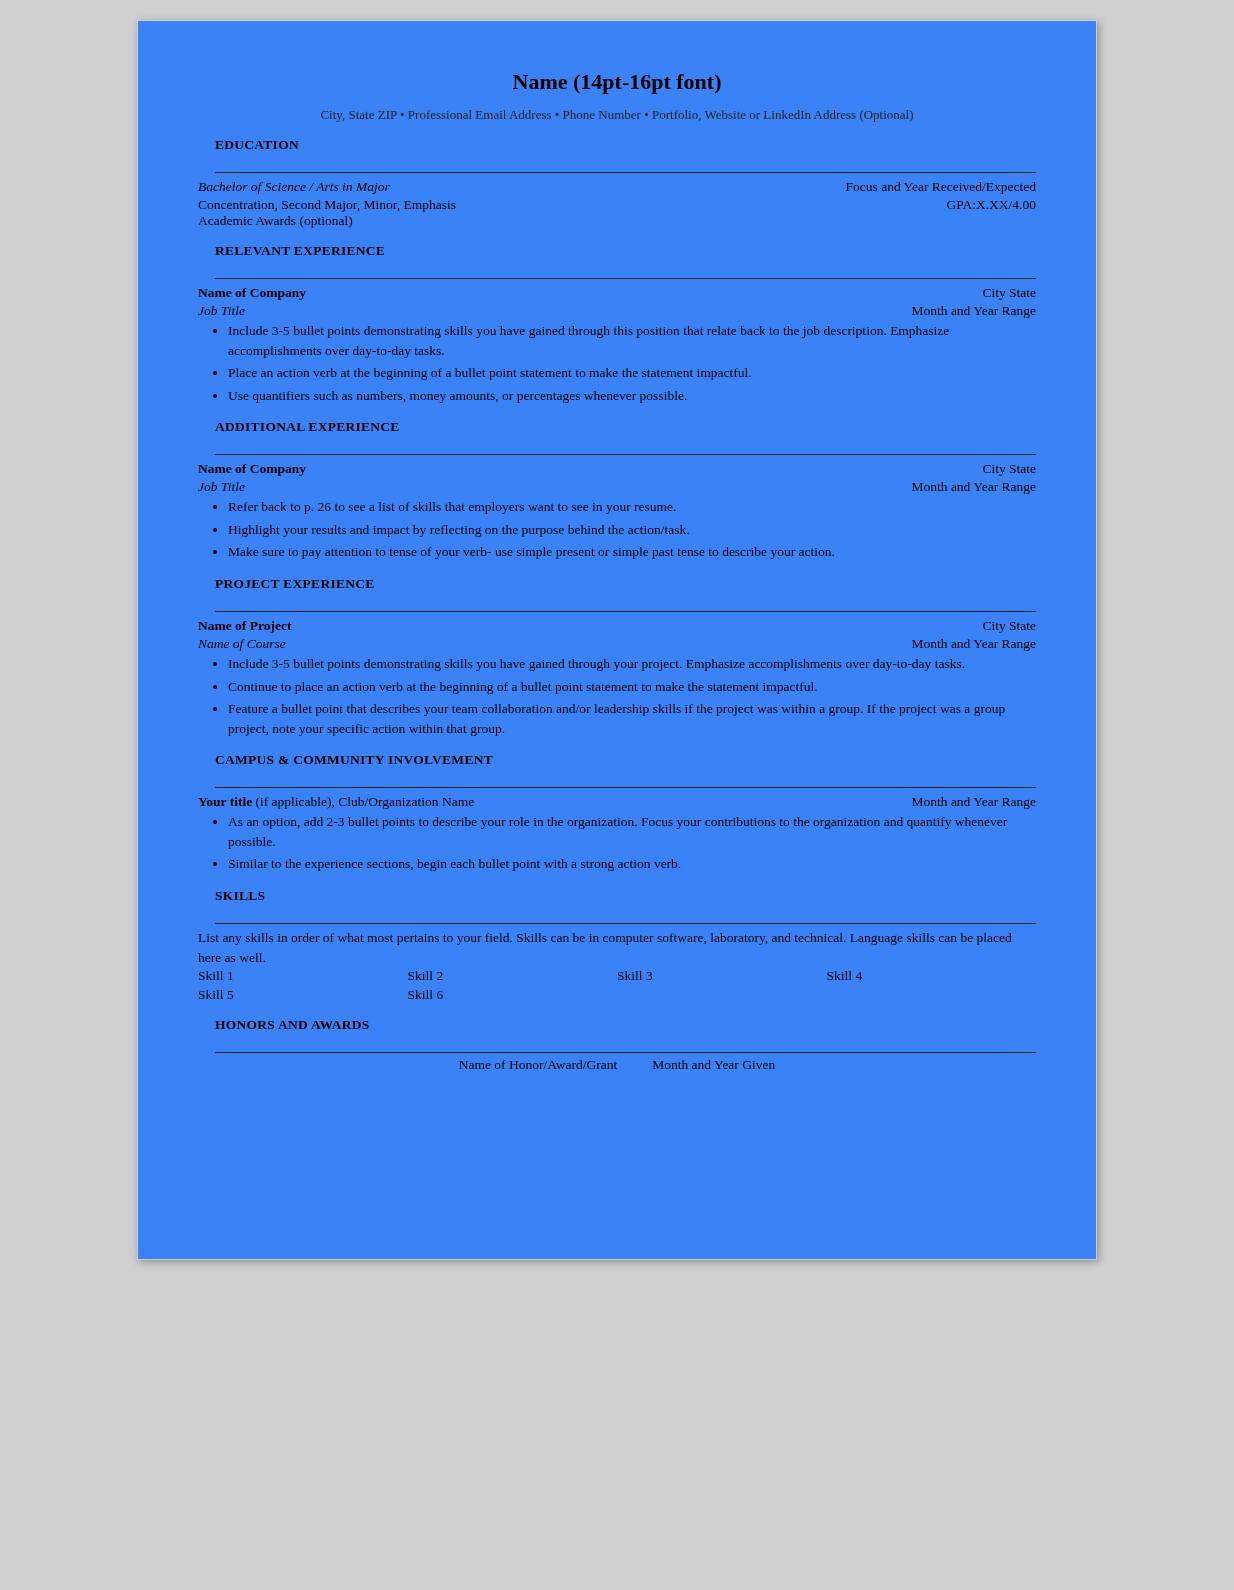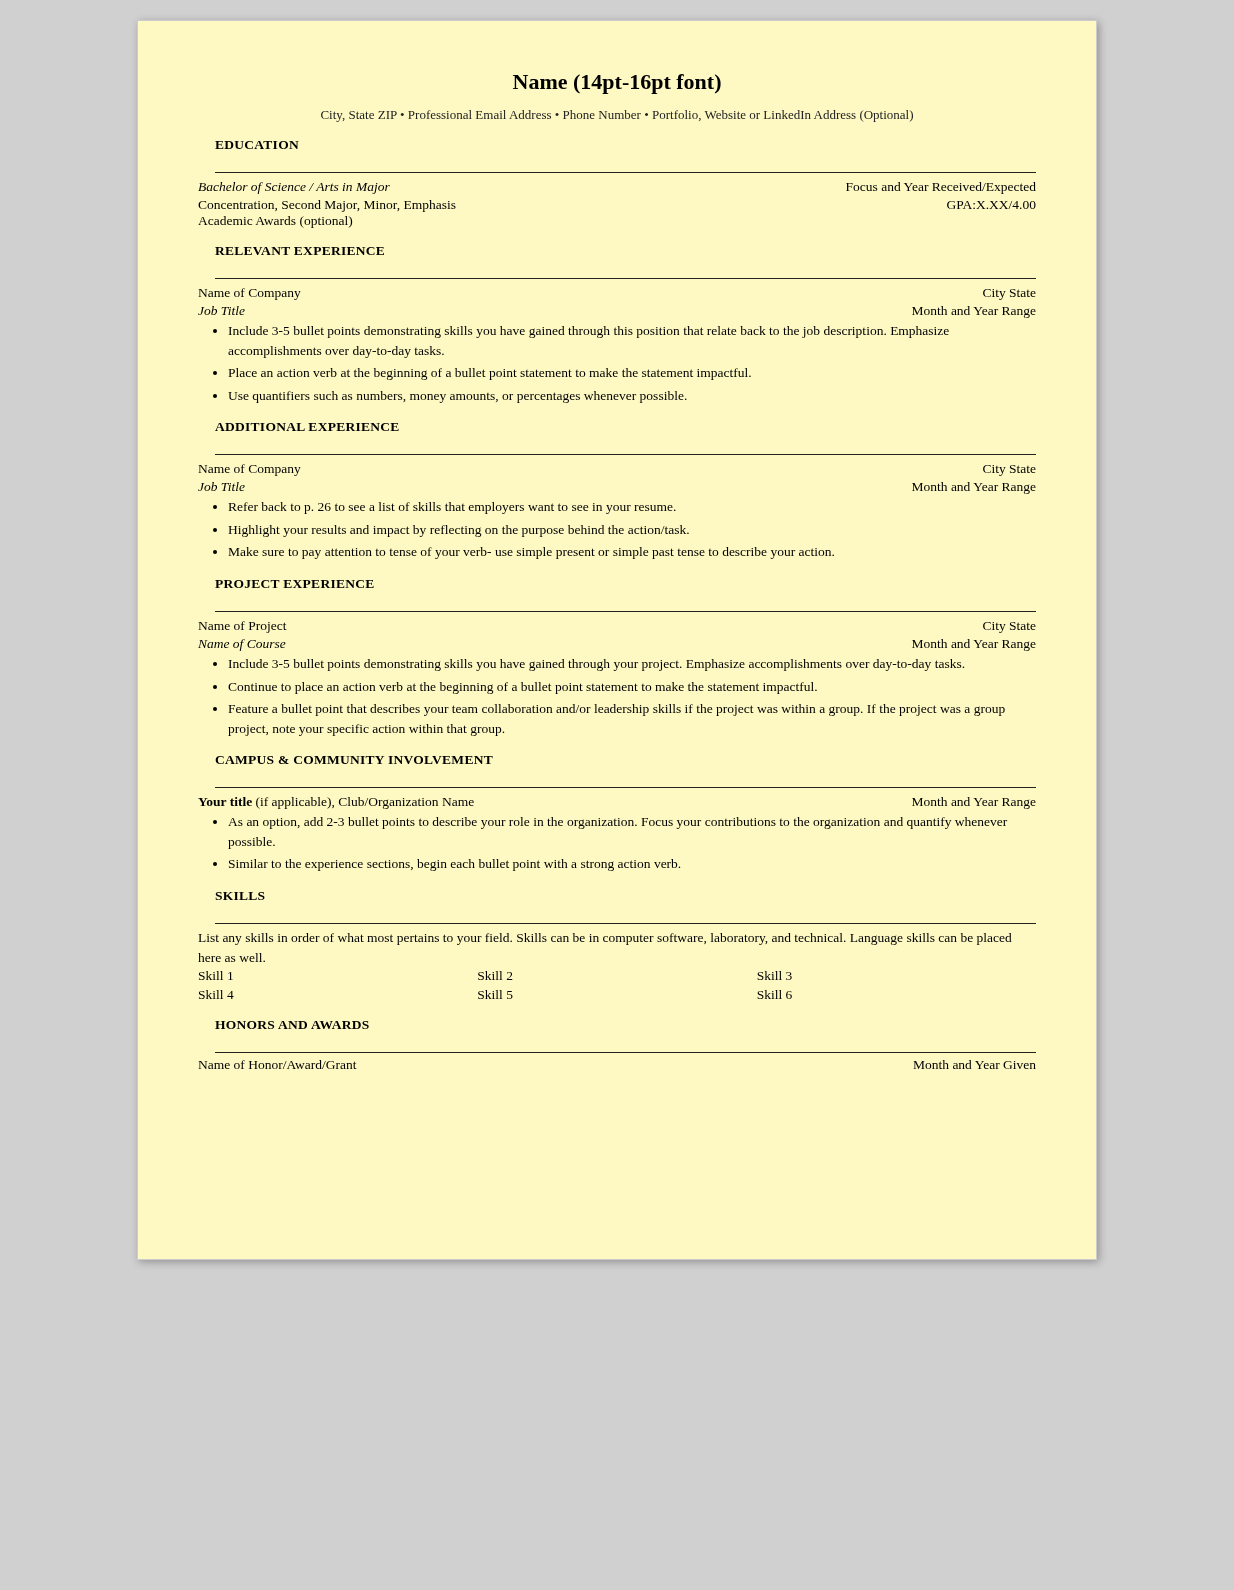--- a/index.html
+++ b/index.html
@@ -11,21 +11,21 @@
     body {
       background: #d0d0d0;
       display: flex;
       justify-content: center;
       align-items: flex-start;
       padding: 20px;
       font-family: "Times New Roman", Times, serif;
     }
 
     .page {
-      background: #fef9c3;
+      background: #3b82f6;
       width: 960px;
       min-height: 1240px;
       padding: 48px 60px 48px 60px;
       box-shadow: 2px 2px 8px rgba(0,0,0,0.3);
       border: 1px solid #ccc;
     }
 
     .header {
       text-align: center;
       margin-bottom: 6px;
@@ -86,21 +86,21 @@
 
     .normal-text {
       font-size: 13.5px;
     }
 
     .right-text {
       font-size: 13.5px;
     }
 
     .company-name {
-      font-weight: normal;
+      font-weight: bold;
       font-size: 13.5px;
     }
 
     .job-title-italic {
       font-style: italic;
       font-size: 13.5px;
     }
 
     ul.bullet-list {
       margin-left: 30px;
@@ -114,38 +114,38 @@
     }
 
     .skills-text {
       font-size: 13.5px;
       margin-bottom: 0;
       line-height: 1.5;
     }
 
     .skills-grid {
       display: grid;
-      grid-template-columns: 1fr 1fr 1fr;
+      grid-template-columns: 1fr 1fr 1fr 1fr;
       gap: 3px 0;
       font-size: 13.5px;
     }
 
     .your-title-bold {
       font-weight: bold;
       font-size: 13.5px;
     }
 
     .inline-normal {
       font-weight: normal;
       font-size: 13.5px;
     }
 
     .honor-row {
       display: flex;
-      justify-content: space-between;
+      justify-content: center;
       font-size: 13.5px;
       gap: 35px;
     }
   </style>
 </head>
 <body>
 
 <div class="page">
 
   <div class="header">

